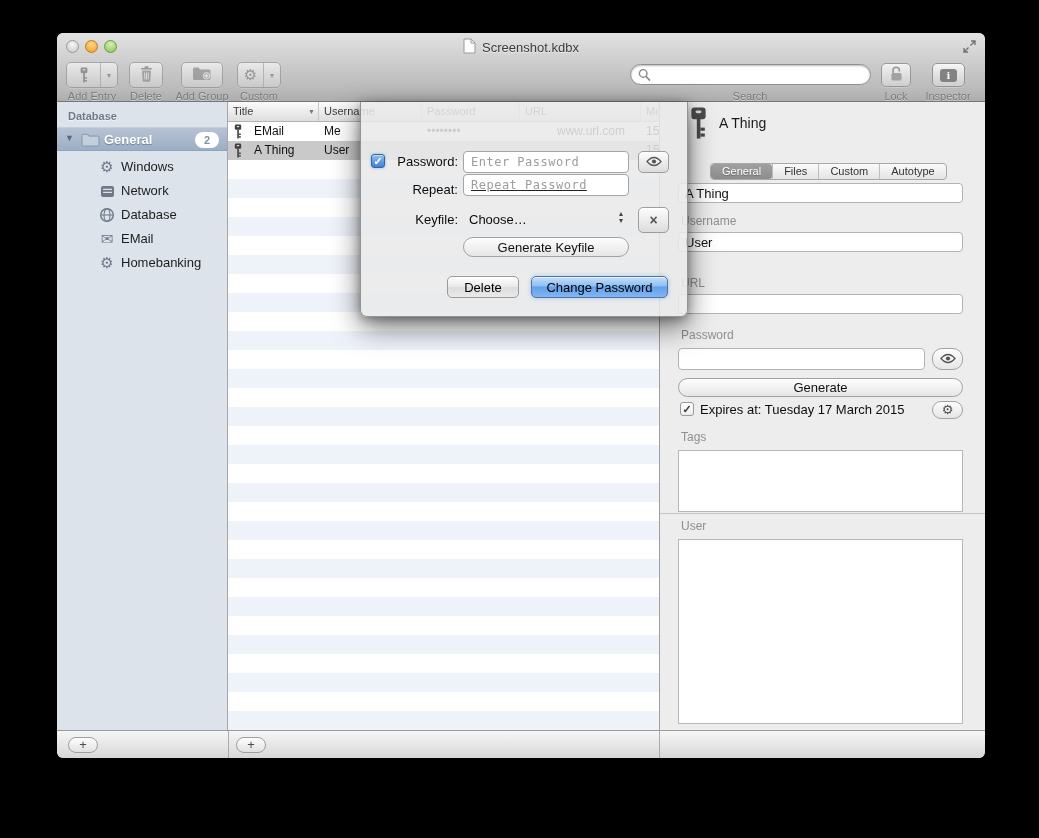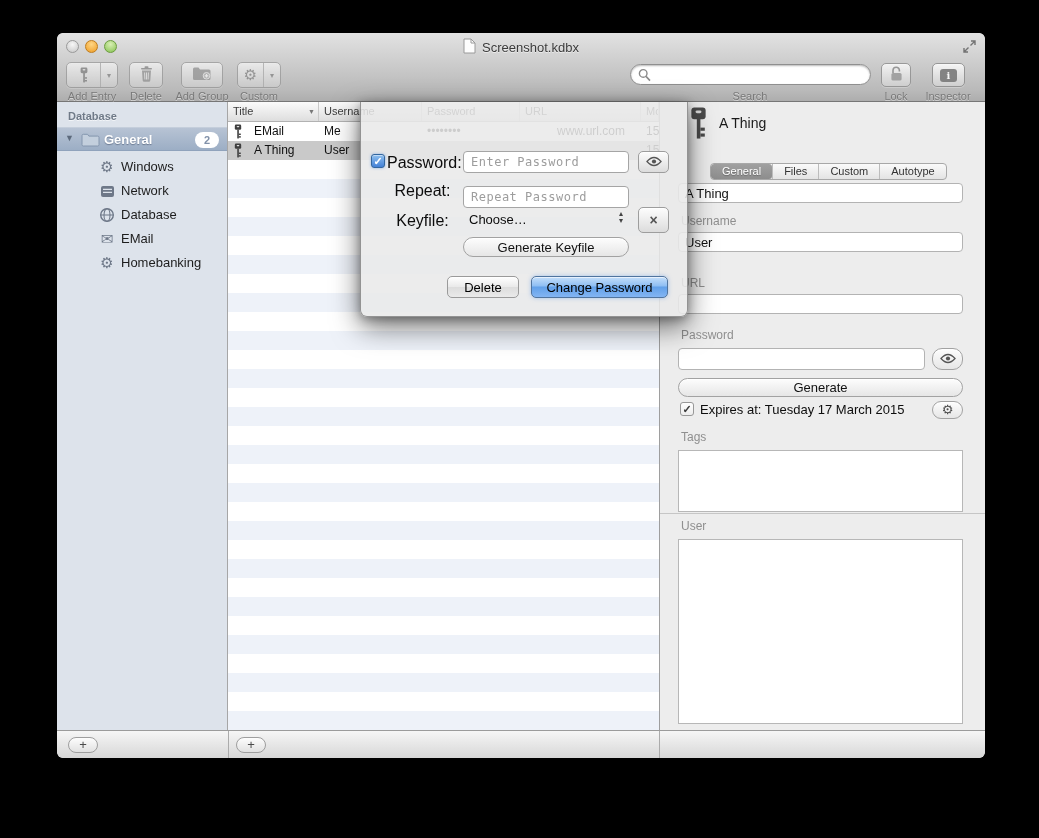--- a/index.html
+++ b/index.html
@@ -111,21 +111,21 @@
              box-sizing:border-box;border-radius:0 0 6px 6px;}
   .bb-div{position:absolute;top:0;width:1px;height:100%;background:#ababab;}
   .plus-btn{position:absolute;top:6px;width:30px;height:16px;border-radius:8px;border:1px solid #9e9e9e;
             background:linear-gradient(#fdfdfd,#e1e1e1);color:#4a4a4a;font-size:13px;line-height:14px;
             text-align:center;cursor:pointer;box-sizing:border-box;}
   
   .sheet{position:absolute;left:303px;top:69px;width:328px;height:215px;z-index:20;
          background:rgba(233,233,233,.87);border:1px solid rgba(100,100,100,.65);border-top:none;
          border-radius:0 0 7px 7px;box-sizing:border-box;
          box-shadow:0 10px 28px rgba(0,0,0,.55),0 2px 10px rgba(0,0,0,.3);}
-  .dlg-label{position:absolute;left:26px;width:71px;text-align:center;font-size:16px;color:#0c0c0c;}
+  .dlg-label{position:absolute;left:26px;width:71px;text-align:right;font-size:13px;color:#0c0c0c;}
   .dlg-field{position:absolute;left:102px;width:166px;height:22px;background:#fff;border:1px solid #a5a5a5;
              border-radius:4px;box-sizing:border-box;padding:0 7px;outline:none;
              font-family:"DejaVu Sans Mono",monospace;font-size:12px;color:#222;}
   .dlg-field::placeholder{color:#9d9d9d;letter-spacing:.5px;}
   .dlg-eye{position:absolute;left:277px;width:31px;height:22px;}
   .popup{position:absolute;left:102px;top:107px;width:166px;height:24px;cursor:pointer;}
   .popup .val{position:absolute;left:6px;top:3px;font-size:13px;color:#0c0c0c;}
   .stepper{position:absolute;right:6px;top:1px;display:flex;flex-direction:column;align-items:center;
            font-size:8px;color:#444;line-height:7px;}
   .aqua-btn{position:absolute;border-radius:5px;font-size:13px;color:#000;display:flex;align-items:center;
@@ -374,21 +374,21 @@
       <span class="dlg-label" style="top:52px;">Password:</span>
       <input class="dlg-field" style="top: 49px;" type="text" placeholder="Enter Password">
       <div class="sq-btn dlg-eye" style="top:49px;">
         <span><svg width="16" height="11" viewBox="0 0 16 11">
               <path d="M1 5.5 Q8 -2.5 15 5.5 Q8 13.5 1 5.5 Z" fill="none" stroke="#555" stroke-width="1.3"></path>
               <circle cx="8" cy="5.5" r="2.1" fill="#555"></circle>
             </svg></span>
       </div>
 
       <span class="dlg-label" style="top:80px;">Repeat:</span>
-      <input class="dlg-field" style="top: 84px;" type="text" placeholder="Repeat Password">
+      <input class="dlg-field" style="top: 72px; text-decoration: underline;" type="text" placeholder="Repeat Password">
 
       <span class="dlg-label" style="top:110px;">Keyfile:</span>
       <div class="popup">
         <span class="val">Choose…</span>
         <span class="stepper">
           <span>▴</span>
             <span>▾</span>
         </span>
       </div>
       <div class="sq-btn" style="position:absolute;left:277px;top:105px;width:31px;height:26px;font-size:14px;color:#555;font-weight:bold;">

